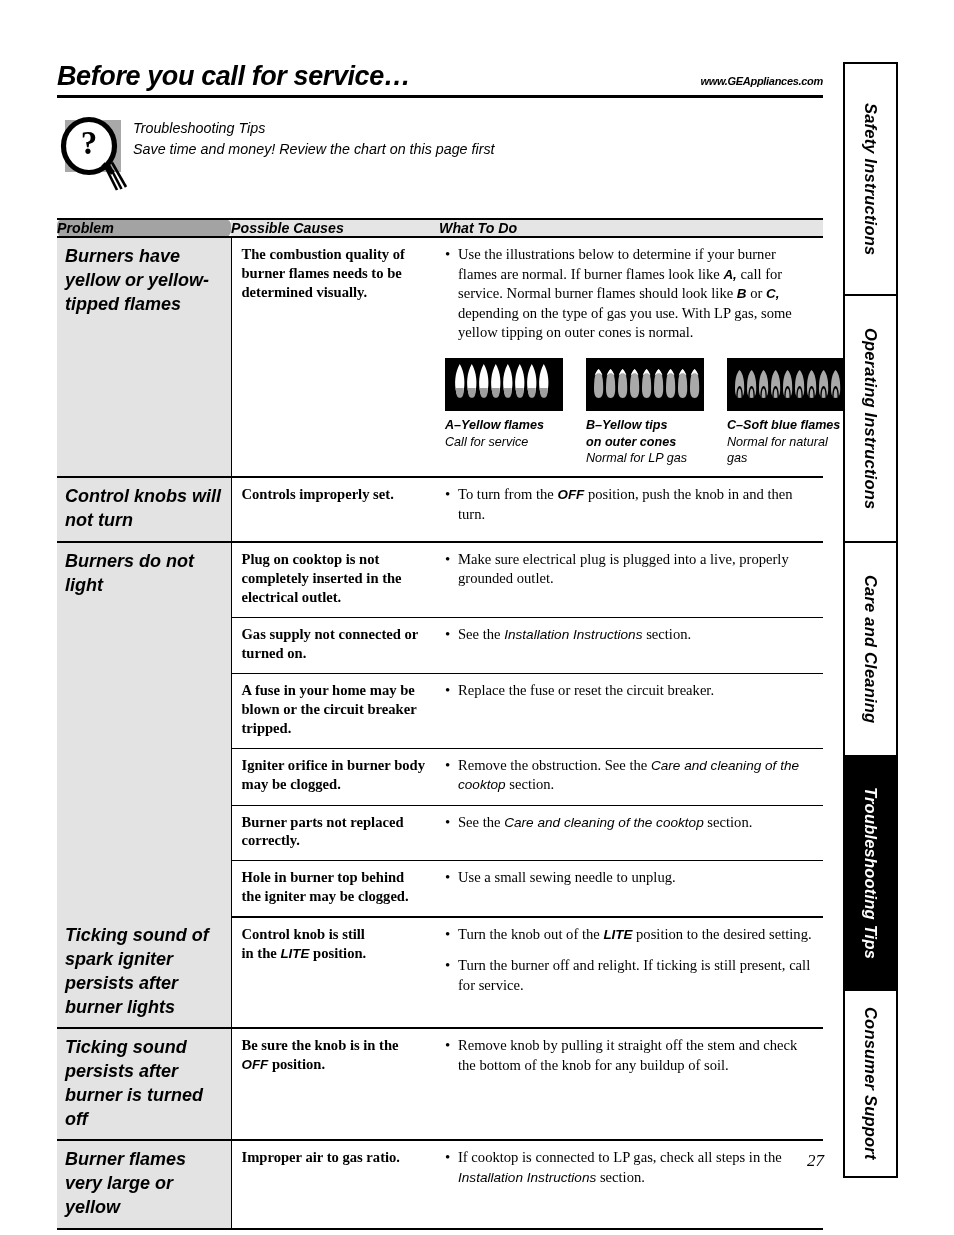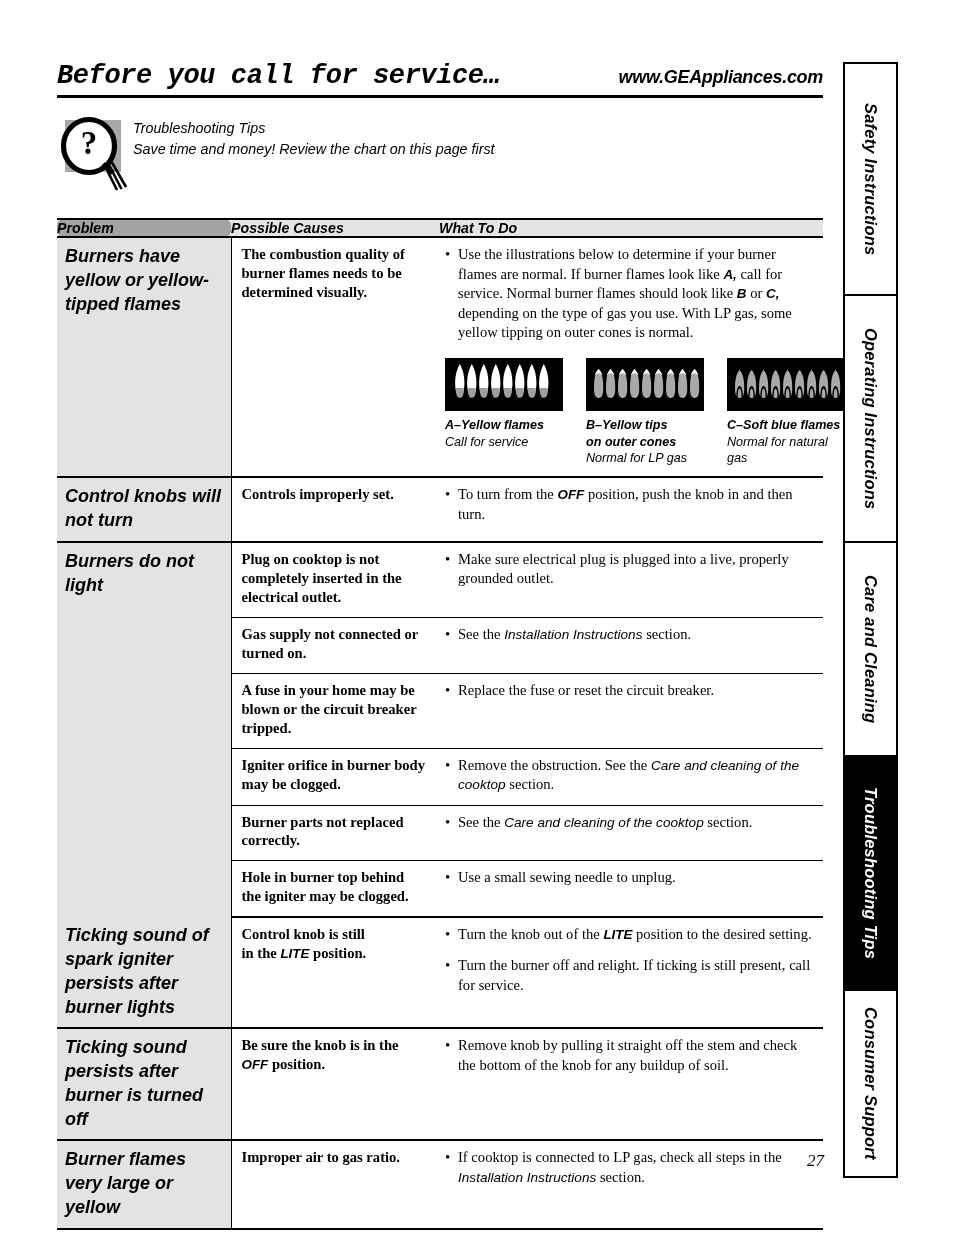--- a/index.html
+++ b/index.html
@@ -25,33 +25,33 @@
   }
 
   
   .hdr-row {
     display: flex;
     align-items: baseline;
     justify-content: space-between;
     padding-bottom: 5px;
   }
   .page-title {
-    font-family: Liberation Mono, monospace;
+    font-family: Liberation Sans, sans-serif;
     font-weight: bold;
     font-style: italic;
     font-size: 27px;
     letter-spacing: -0.4px;
     line-height: 1.05;
     white-space: nowrap;
   }
   .site-url {
     font-family: "Liberation Sans", sans-serif;
     font-weight: bold;
     font-style: italic;
-    font-size: 18px;
+    font-size: 11px;
     letter-spacing: -0.3px;
     white-space: nowrap;
     padding-bottom: 2px;
   }
   .hdr-rule {
     height: 3px; background: #000; width: 100%;
   }
 
   
   .tip-block {

